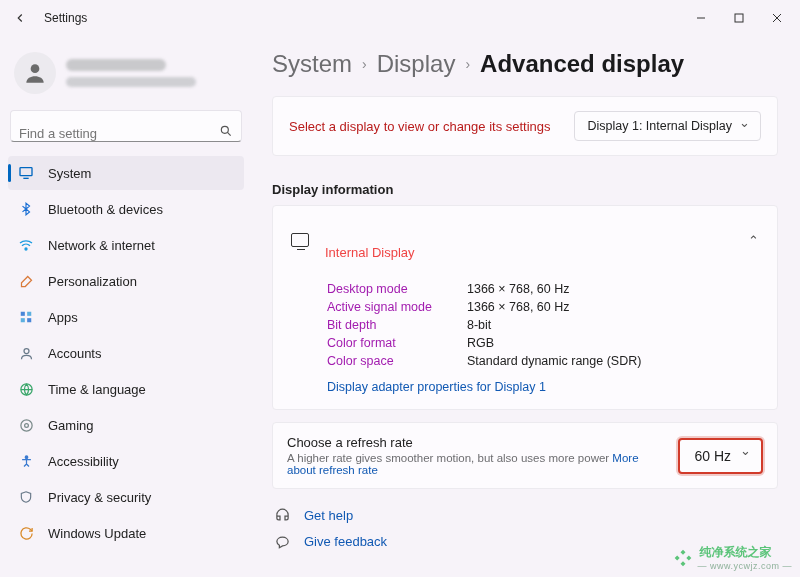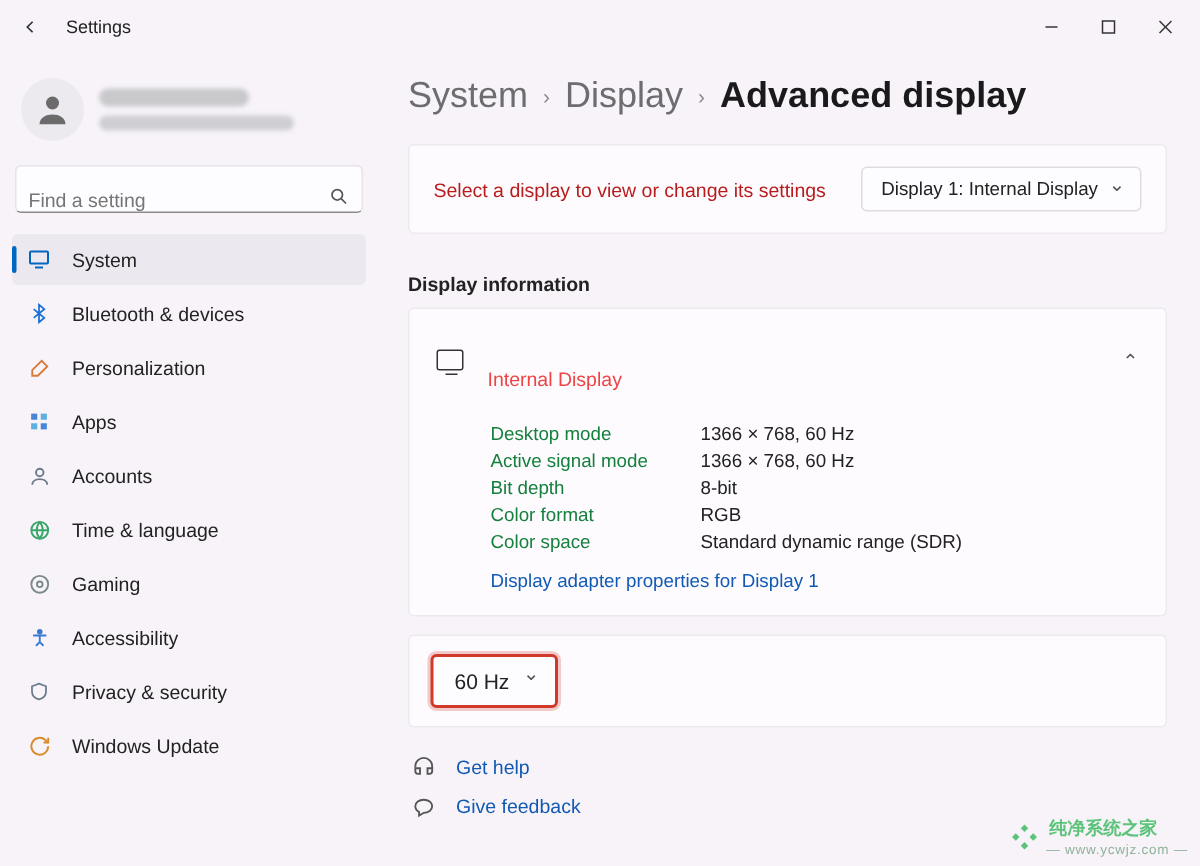--- a/index.html
+++ b/index.html
@@ -50,21 +50,21 @@
 .infohdr { display: flex; align-items: center; padding: 14px 18px; gap: 16px; }
 .infohdr .monicon { width: 18px; height: 14px; border: 1.5px solid #333; border-radius: 2px; position: relative; }
 .infohdr .monicon::after { content:""; position:absolute; bottom:-4px; left:5px; width:8px; height:1.5px; background:#333; }
 .infohdr .titles { flex: 1; }
 .infohdr .t1 { font-size: 13px; color: #ef4444; margin-top: 25px; }
 .infohdr .t2 { font-size: 11px; color: #6d6d70; margin-top: 1px; }
 .chev { font-size: 13px; color: #555; }
 
 .infobody { padding: 4px 18px 14px 54px; }
 .row { display: flex; font-size: 12.5px; margin: 4px 0; }
-.row .k { width: 140px; color: #15803d; }
+.row .k { width: 140px; color: #a21caf; }
 .row .v { color: #222; }
 .link { color: #1159b3; font-size: 12.5px; margin-top: 8px; display: inline-block; }
 
 .ratecard { display: flex; align-items: center; padding: 12px 14px; gap: 12px; }
 .ratecard .texts { flex: 1; }
 .ratecard .t1 { font-size: 13px; color: #222; }
 .ratecard .t2 { font-size: 11.5px; color: #6d6d70; margin-top: 2px; }
 .ratecard .t2 .lnk { color: #1159b3; }
 
 .helprow { display: flex; align-items: center; gap: 14px; font-size: 13px; color: #1159b3; margin: 18px 2px 4px; }
@@ -139,20 +139,30 @@
     <div class="navitem">
       <span class="navicon">
           <svg width="14" height="14" viewBox="0 0 24 24" fill="#1a6fd4">
             <path d="M12 2l6 5-6 5 6 5-6 5V2z M6 7l6 5-6 5" fill="none" stroke="#1a6fd4" stroke-width="2"></path>
           </svg>
         </span>
       <span>Bluetooth &amp; devices</span>
     </div>
     <div class="navitem">
       <span class="navicon">
+          <svg width="16" height="16" viewBox="0 0 24 24" fill="none" stroke="#1a9be0" stroke-width="2">
+            <path d="M3 9a14 14 0 0118 0"></path>
+            <path d="M6 13a9 9 0 0112 0"></path>
+            <circle cx="12" cy="18" r="1.5" fill="#1a9be0"></circle>
+          </svg>
+        </span>
+      <span>Network &amp; internet</span>
+    </div>
+    <div class="navitem">
+      <span class="navicon">
           <svg width="15" height="15" viewBox="0 0 24 24" fill="none" stroke="#d97a3a" stroke-width="2">
             <path d="M14 4l6 6-10 10H4v-6z"></path>
           </svg>
         </span>
       <span>Personalization</span>
     </div>
     <div class="navitem">
       <span class="navicon">
           <svg width="14" height="14" viewBox="0 0 24 24">
             <rect x="3" y="3" width="7" height="7" fill="#4a86d8"></rect>
@@ -261,20 +271,24 @@
           </div>
         <div class="row">
             <span class="k">Color space</span>
             <span class="v">Standard dynamic range (SDR)</span>
           </div>
         <a class="link">Display adapter properties for Display 1</a>
       </div>
     </div>
 
     <div class="card ratecard">
+      <div class="texts">
+        <div class="t1">Choose a refresh rate</div>
+        <div class="t2"><span>A higher rate gives smoother motion, but also uses more power </span> <span class="lnk">More about refresh rate</span></div>
+      </div>
       <div class="dropdown hl">60 Hz</div>
     </div>
 
     <div class="helprow">
       <span class="hicon">
           <svg width="15" height="15" viewBox="0 0 24 24" fill="none" stroke="#555" stroke-width="2">
             <path d="M3 11a9 9 0 1118 0v5a3 3 0 01-3 3h-2v-6h5"></path>
             <path d="M3 11v5a3 3 0 003 3h2v-6H3"></path>
           </svg>
         </span>

